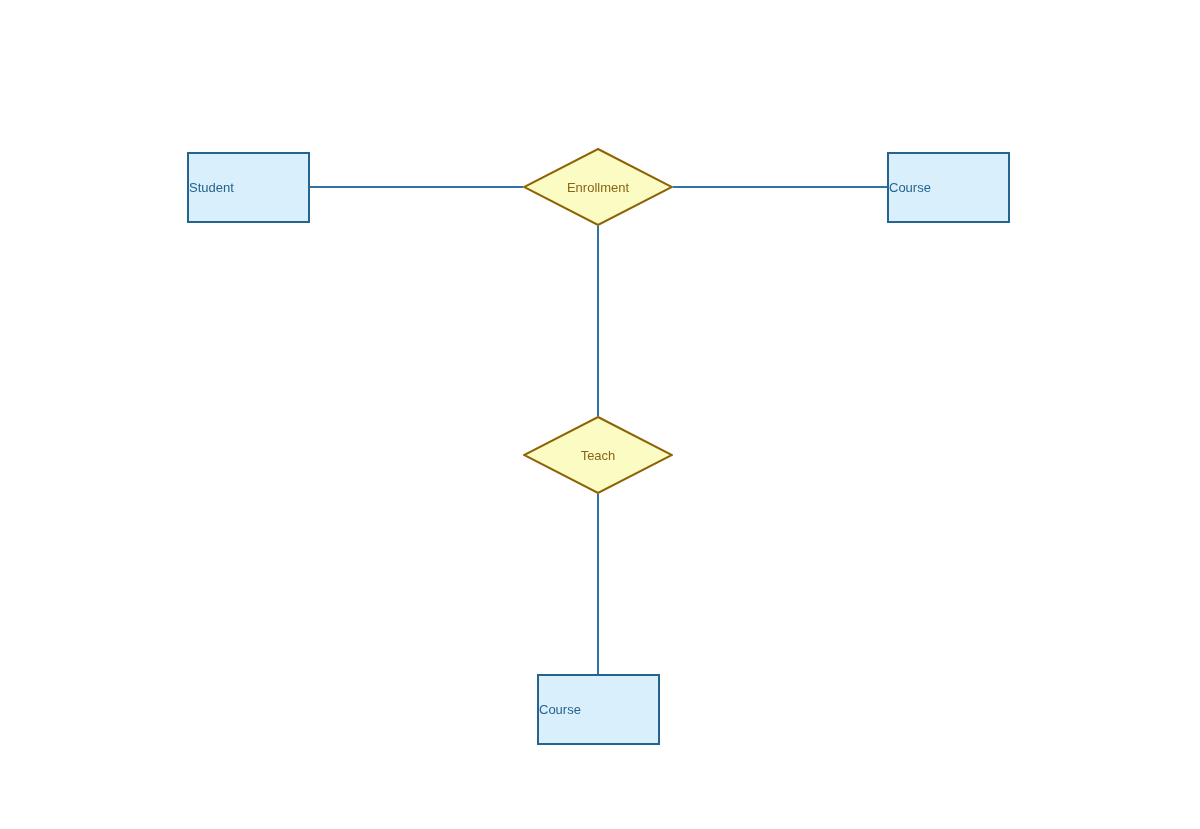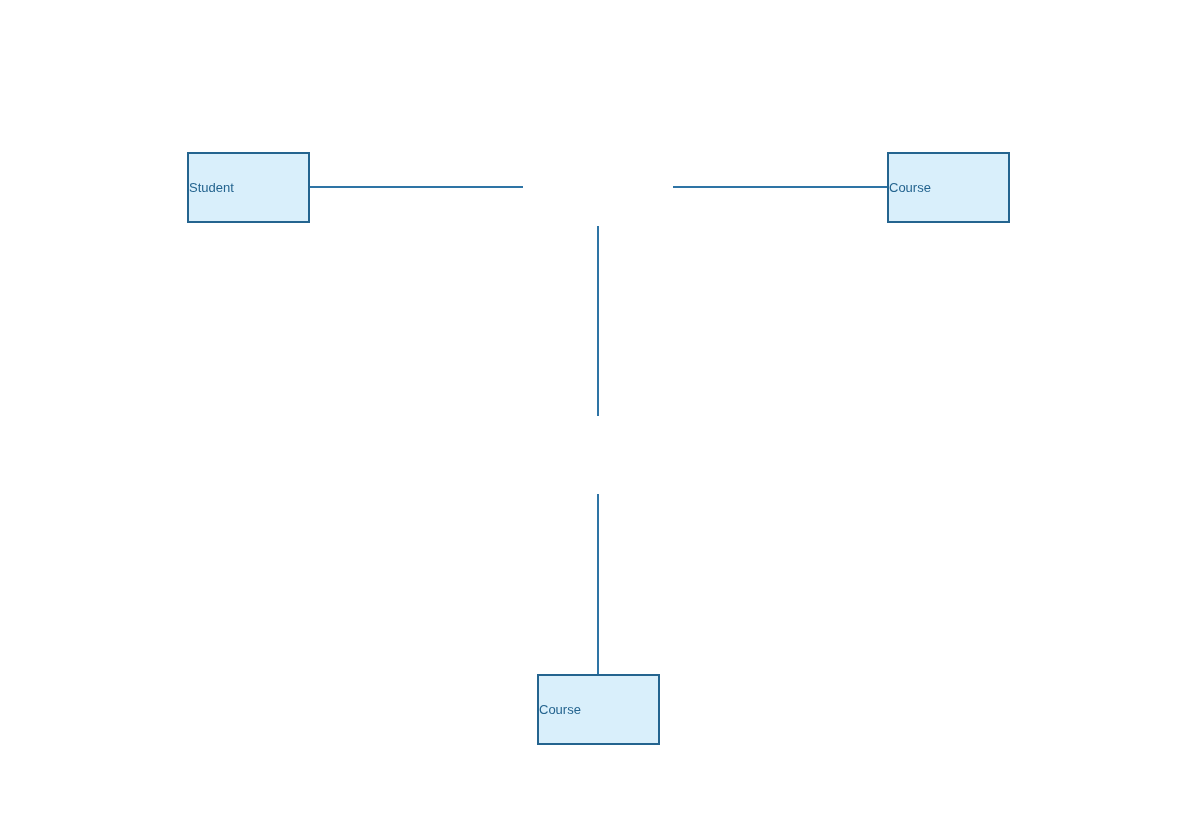--- a/index.html
+++ b/index.html
@@ -98,15 +98,27 @@
   </div>
 
   <div class="entity entity-course-right">
     <span class="shape-label">Course</span>
   </div>
 
   <div class="entity entity-course-bottom">
     <span class="shape-label">Course</span>
   </div>
 
+  <div class="relationship relationship-enrollment">
+    <svg viewBox="0 0 150 78" aria-hidden="true">
+      <polygon points="75,1 149,39 75,77 1,39"></polygon>
+    </svg>
+    <span class="shape-label">Enrollment</span>
+  </div>
 
+  <div class="relationship relationship-teach">
+    <svg viewBox="0 0 150 78" aria-hidden="true">
+      <polygon points="75,1 149,39 75,77 1,39"></polygon>
+    </svg>
+    <span class="shape-label">Teach</span>
+  </div>
 
 </div>
 
 </body></html>

